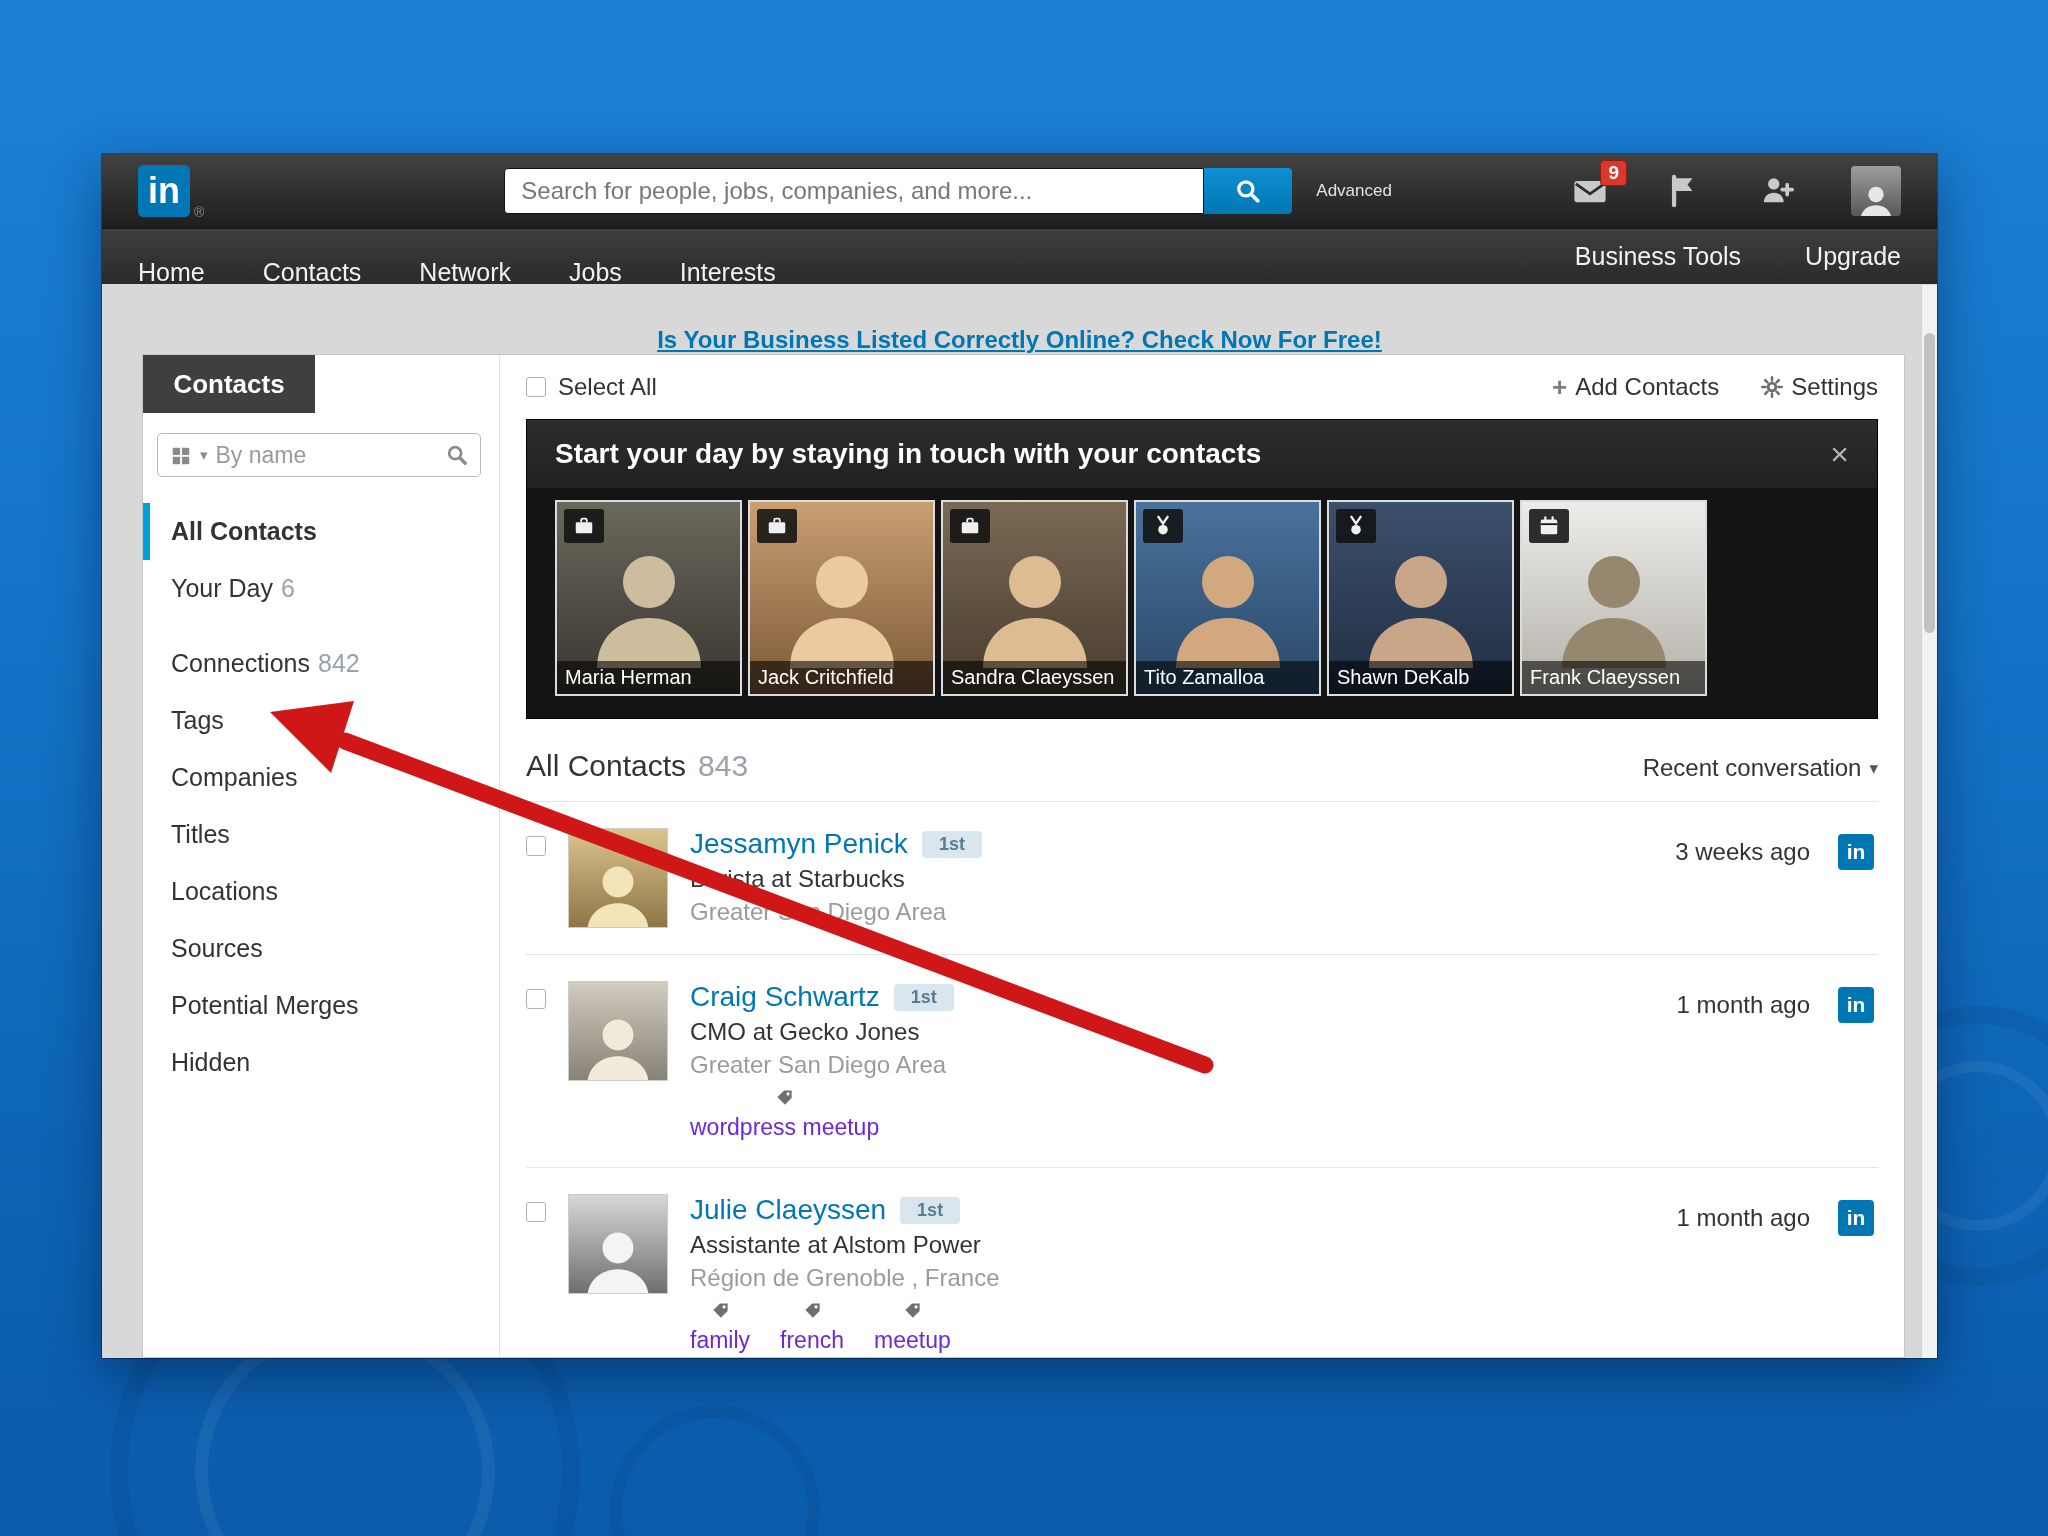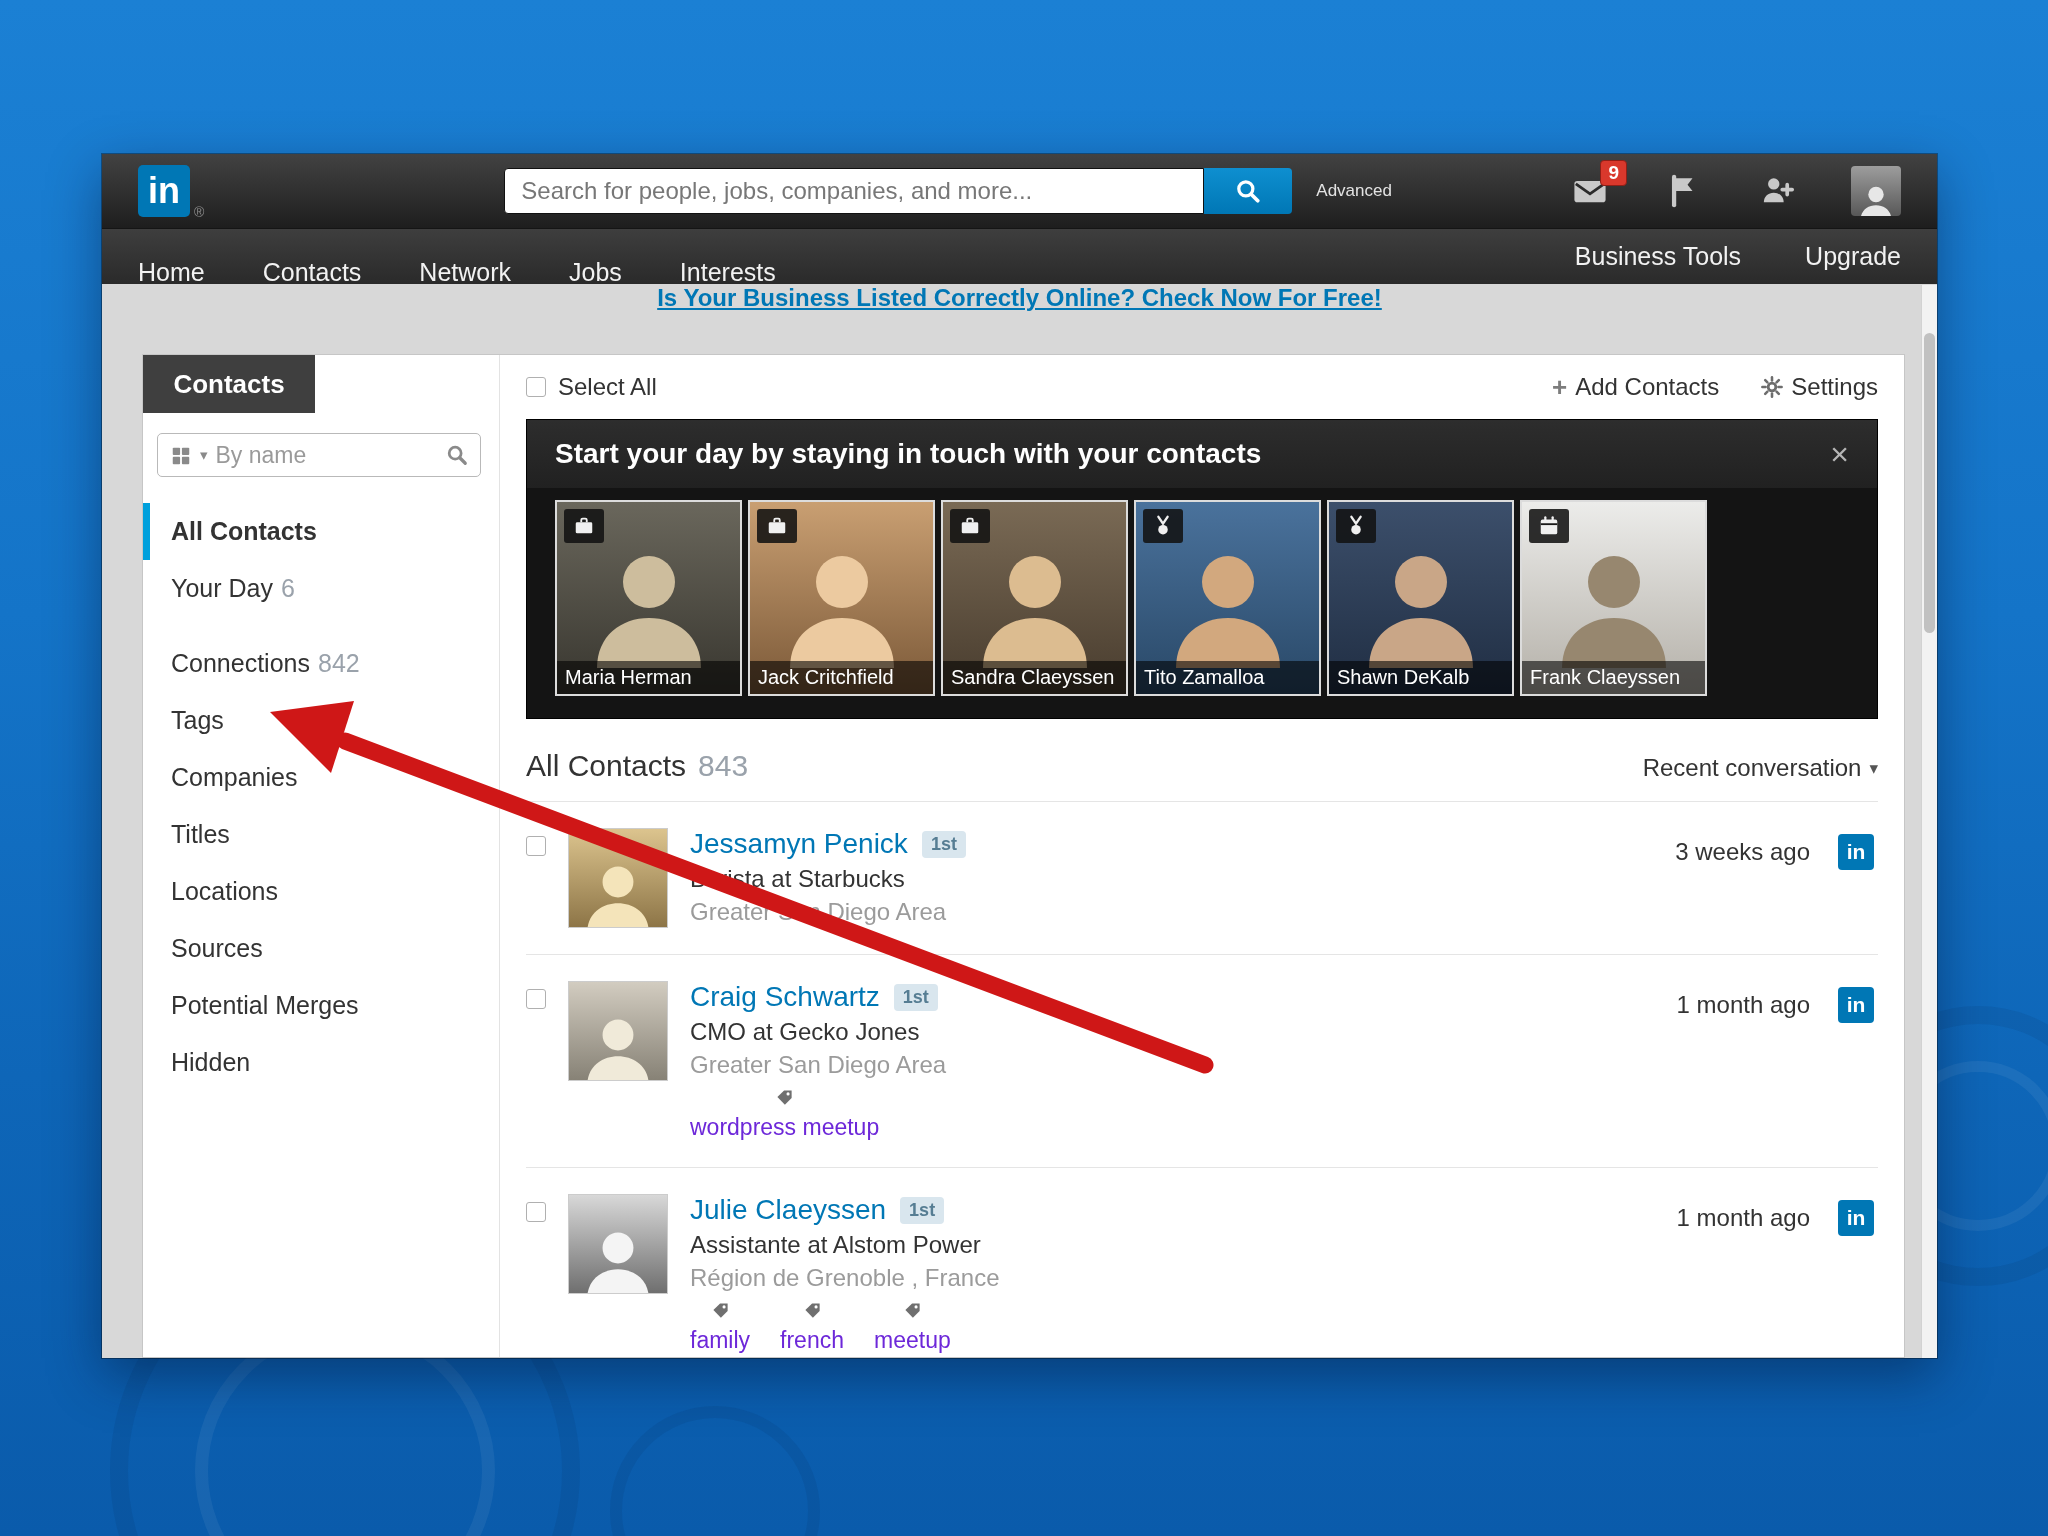--- a/index.html
+++ b/index.html
@@ -46,21 +46,21 @@
   
   .mainnav { height:56px; flex:0 0 56px; background:linear-gradient(#3e3e3e,#2a2a2a);
     border-top:1px solid #151515; display:flex; align-items:center; padding:0 36px;
     color:#f2f2f2; font-size:25px; }
   .navleft { display:flex; gap:58px;margin-top:32px; }
   .navright { margin-left:auto; display:flex; gap:64px; }
   .navitem { cursor:pointer; }
 
   
   .pagebody { flex:1; background:#d8d8d8; display:flex; flex-direction:column; overflow:hidden; }
-  .bannerstrip { height:70px; flex:0 0 70px; display:flex; align-items:flex-start; justify-content:center; }
+  .bannerstrip { height:70px; flex:0 0 70px; display:flex; align-items:flex-end; justify-content:center; }
   .bannerlink { color:#0077b5; font-weight:bold; font-size:24px; text-decoration:underline; cursor:pointer; }
 
   .card { margin:0 32px 0 40px; flex:1; background:#fff; border:1px solid #c6c6c6;
     display:flex; overflow:hidden; }
 
   
   .sidebar { width:356px; flex:0 0 356px; }
   .contactstab { width:172px; height:58px; background:#3f3f3f; color:#fff; font-weight:bold;
     font-size:26px; display:flex; align-items:center; justify-content:center; cursor:pointer; }
   .byname { margin:20px 18px 0 14px; height:44px; border:1px solid #b9b9b9; border-radius:5px;
@@ -121,21 +121,21 @@
   .avatar { width:100px; height:100px; margin:0 22px 0 22px; border:1px solid #ccc;
     position:relative; overflow:hidden; flex:0 0 auto; }
   .avatar svg { position:absolute; bottom:-6px; left:50%; transform:translateX(-50%); width:76px; height:76px; }
   .a1 { background:linear-gradient(#dcc48e,#8d7547); color:#f4e4ba; }
   .a2 { background:linear-gradient(#d2ccc0,#878276); color:#f0ead9; }
   .a3 { background:linear-gradient(#d8d8d8,#6f6f6f); color:#f4f4f4; }
   .rowinfo { display:flex; flex-direction:column; gap:5px; min-width:0; }
   .nameline { display:flex; align-items:center; gap:14px; }
   .cname { color:#0077b5; font-size:28px; text-decoration:none; cursor:pointer; }
   .degree { background:#d9e6ee; color:#567d93; font-size:18px; font-weight:bold;
-    padding:3px 9px; border-radius:4px; }
+    padding:3px 17px; border-radius:4px; }
   .headline { font-size:24px; color:#333; }
   .loc { font-size:24px; color:#9b9b9b; }
   .tagsrow { display:flex; gap:30px; margin-top:4px; }
   .tagchip { display:flex; align-items:center; gap:7px; font-size:23px; color:#6d28d9; cursor:pointer;flex-direction:column; }
   .tagchip svg { width:19px; height:19px; color:#6f6f6f; }
   .rowright { margin-left:auto; display:flex; align-items:center; gap:28px; padding-top:6px; flex:0 0 auto; }
   .rtime { font-size:24px; color:#333; }
   .inbadge { width:36px; height:36px; background:#0077b5; border-radius:4px; color:#fff;
     font-weight:bold; font-size:21px; display:flex; align-items:center; justify-content:center;
     margin-right:4px; cursor:pointer; }

